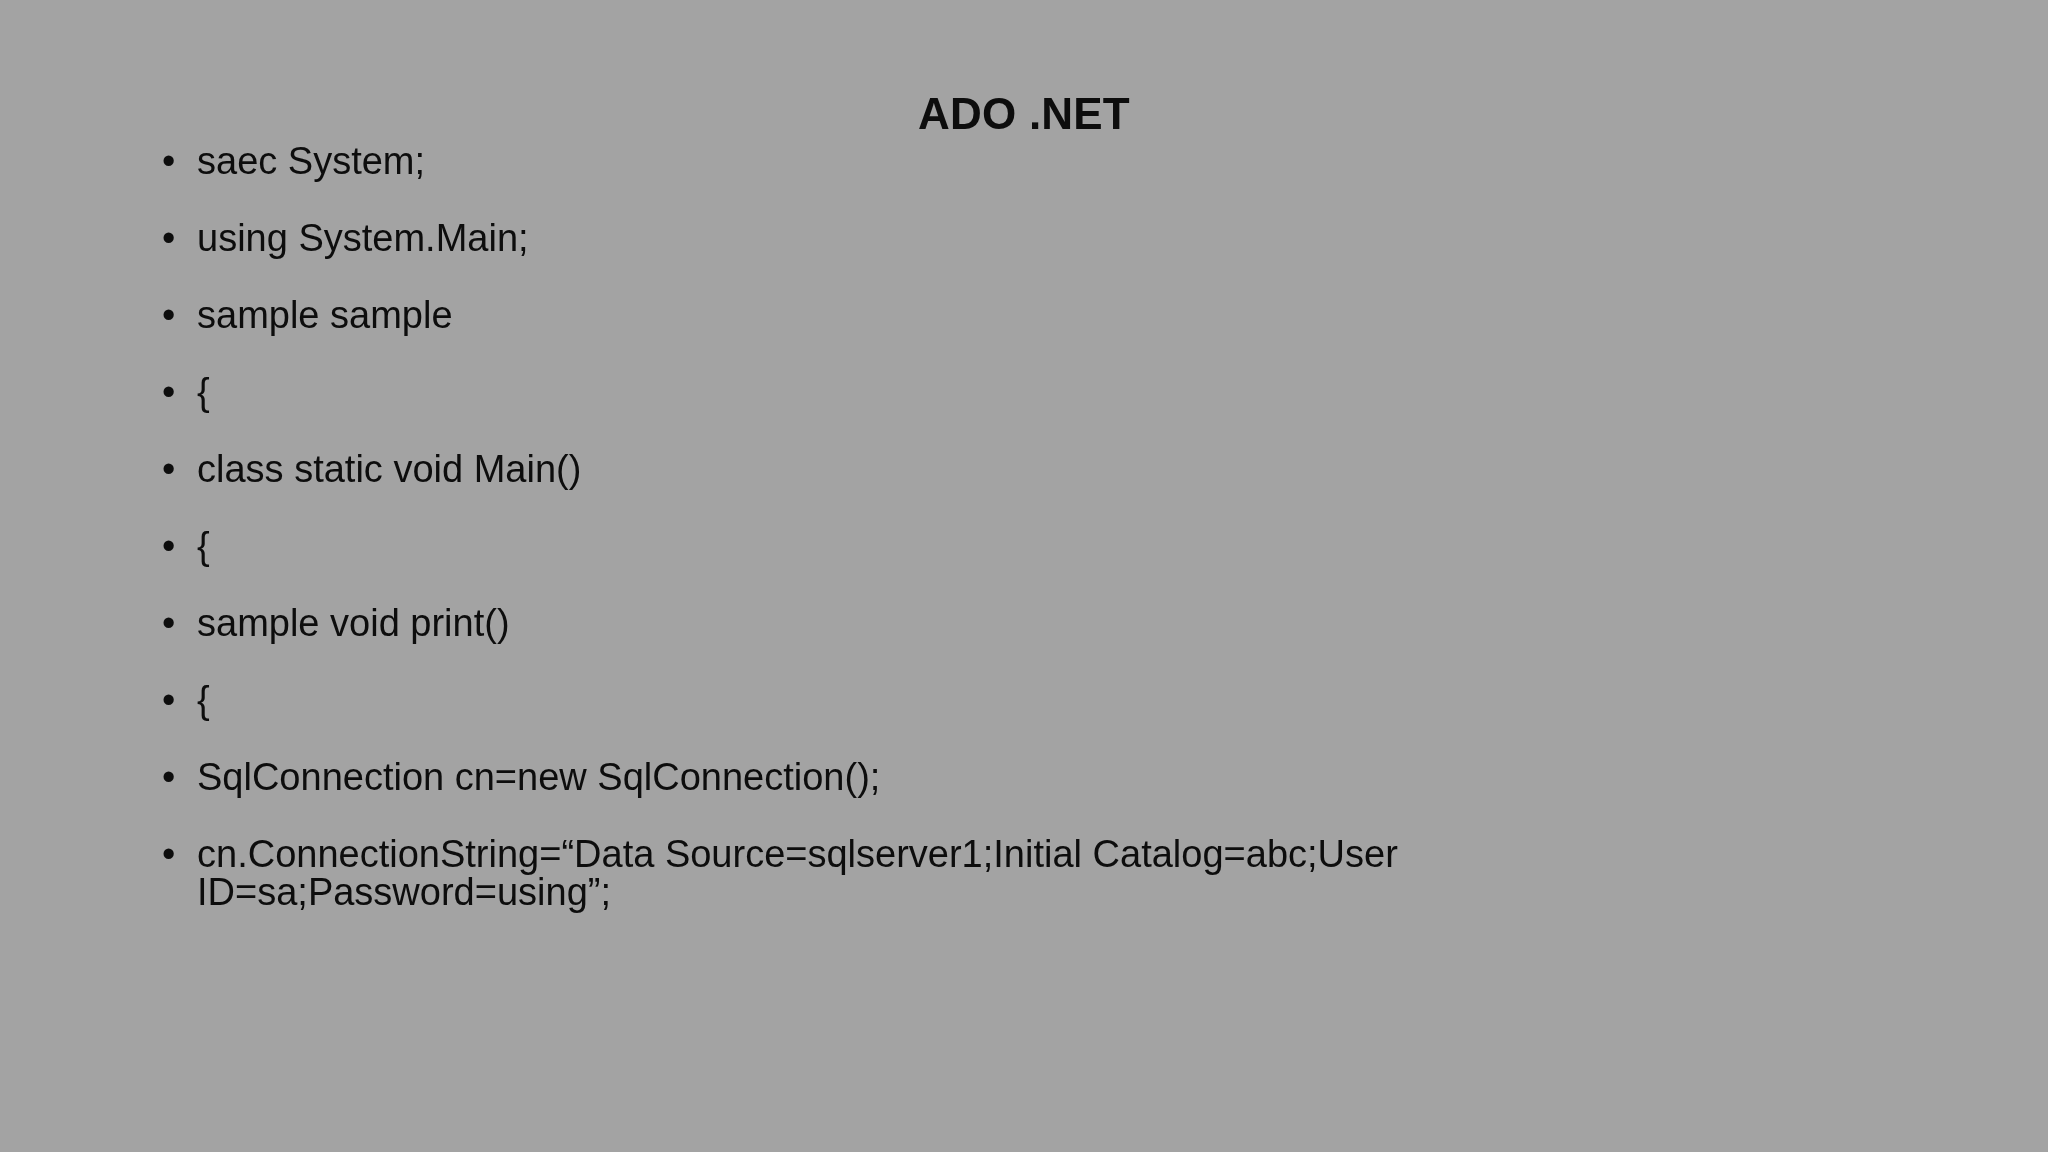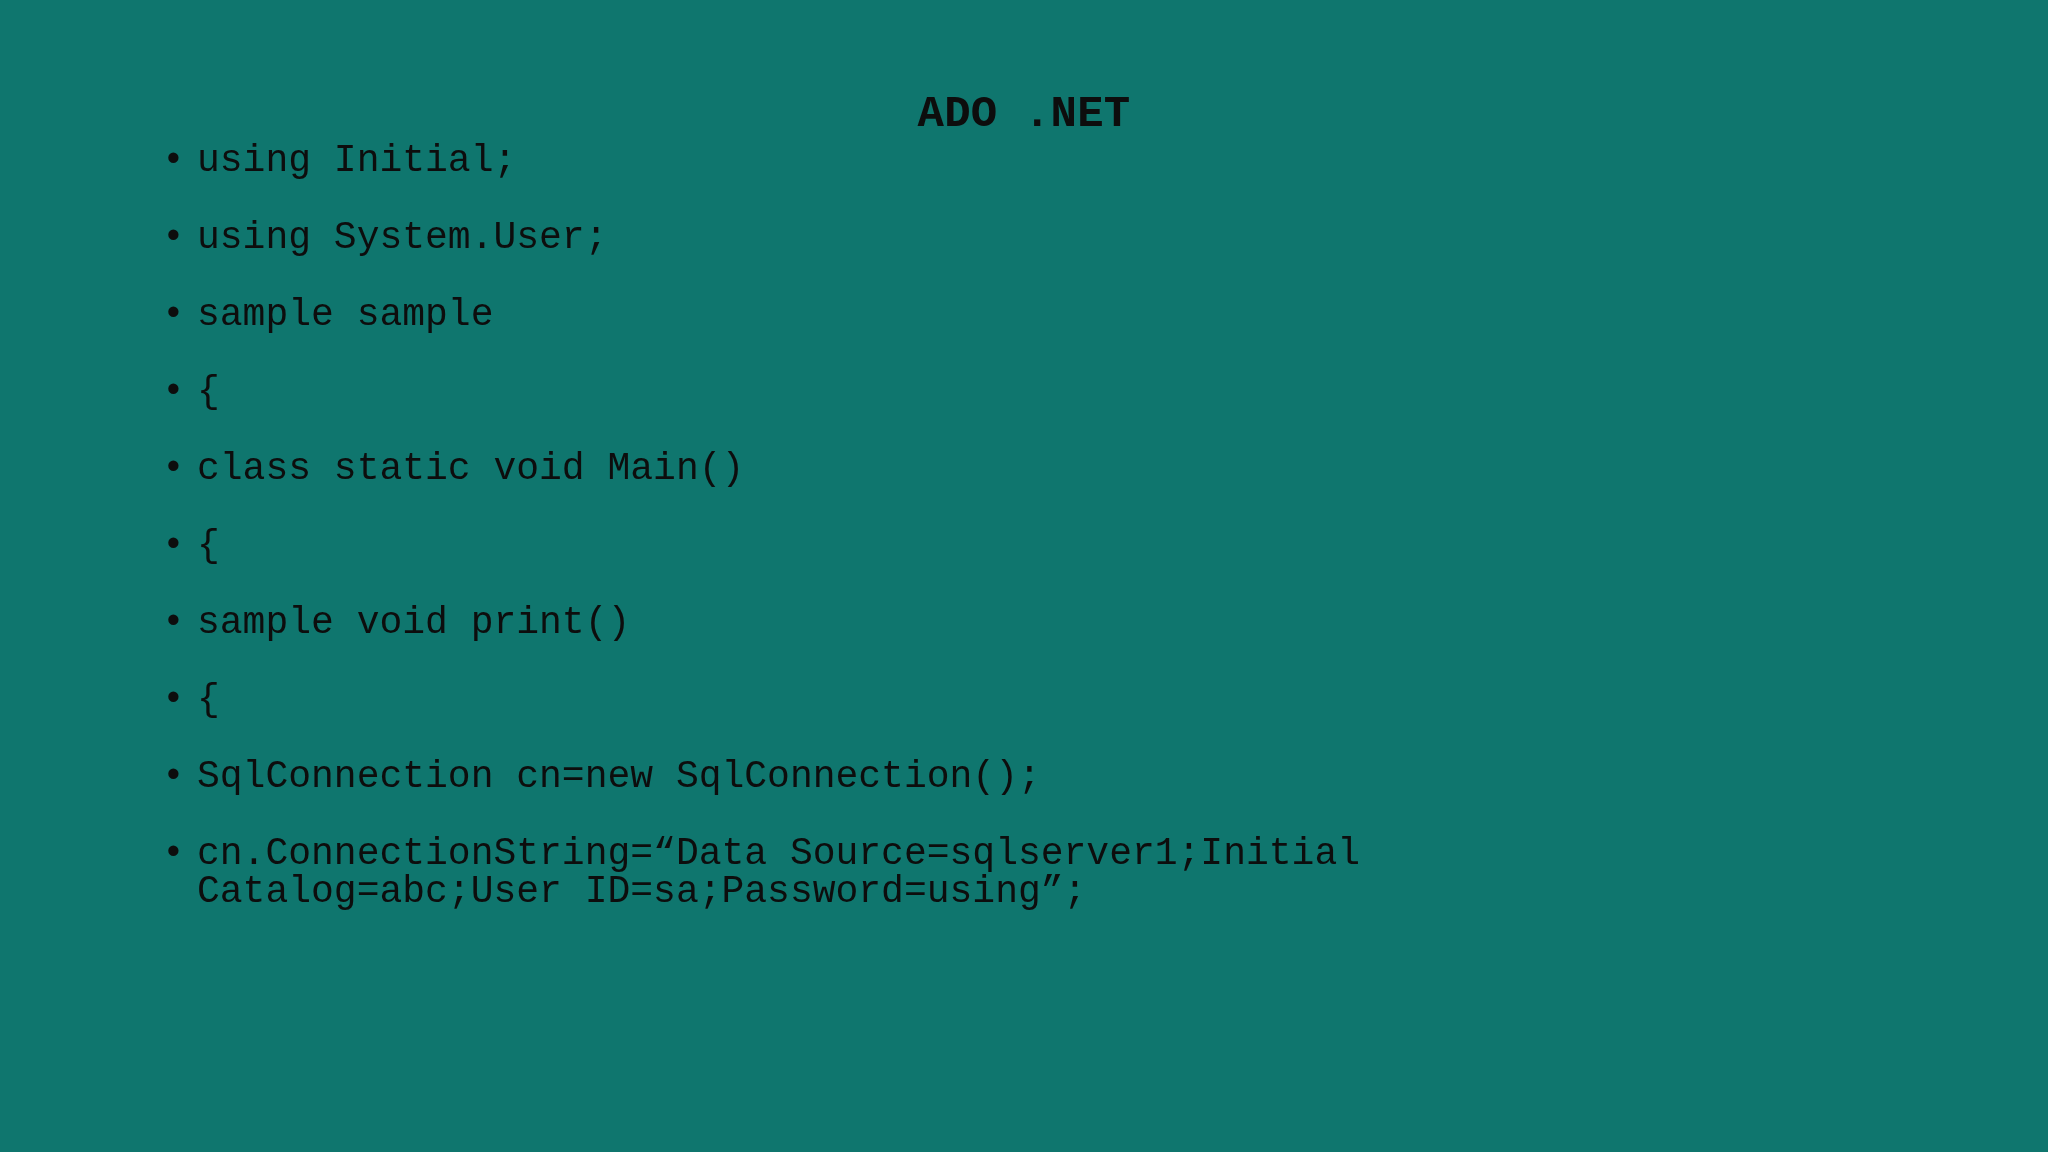--- a/index.html
+++ b/index.html
@@ -12,22 +12,21 @@
     background: #ffffff;
     font-family: "Liberation Sans", sans-serif;
     color: #000000;
     overflow: hidden;
   }
 
   #slide {
     position: relative;
     width: 2048px;
     height: 1152px;
-    background: #0f766e;
-    font-family: Liberation Mono, monospace;
+    background: #a3a3a3;
   }
 
   #slide-title {
     position: absolute;
     left: 0;
     top: 92px;
     width: 2048px;
     text-align: center;
     font-size: 44px;
     font-weight: bold;
@@ -77,26 +76,26 @@
 <body>
 
 <div id="slide">
 
   <div id="slide-title">ADO .NET</div>
 
   <ul id="body-list">
 
     <li class="bullet-item">
       <span class="bullet-marker">•</span>
-      <span class="bullet-text">using Initial;</span>
+      <span class="bullet-text">saec System;</span>
     </li>
 
     <li class="bullet-item">
       <span class="bullet-marker">•</span>
-      <span class="bullet-text">using System.User;</span>
+      <span class="bullet-text">using System.Main;</span>
     </li>
 
     <li class="bullet-item">
       <span class="bullet-marker">•</span>
       <span class="bullet-text">sample sample</span>
     </li>
 
     <li class="bullet-item">
       <span class="bullet-marker">•</span>
       <span class="bullet-text">{</span>

